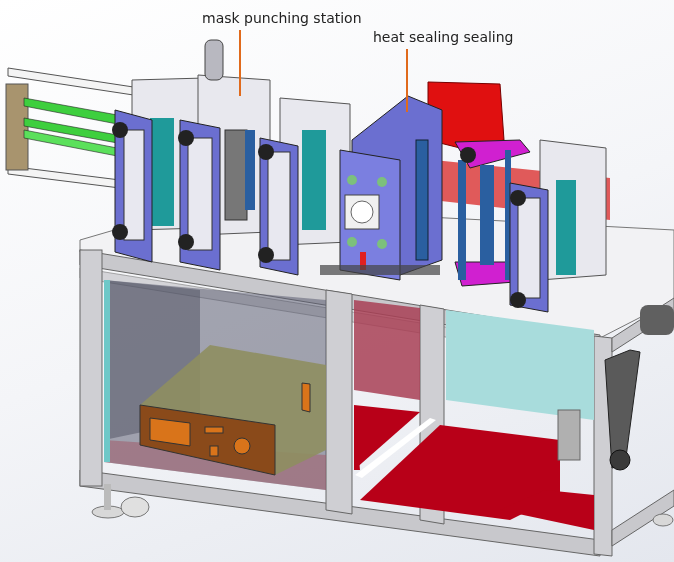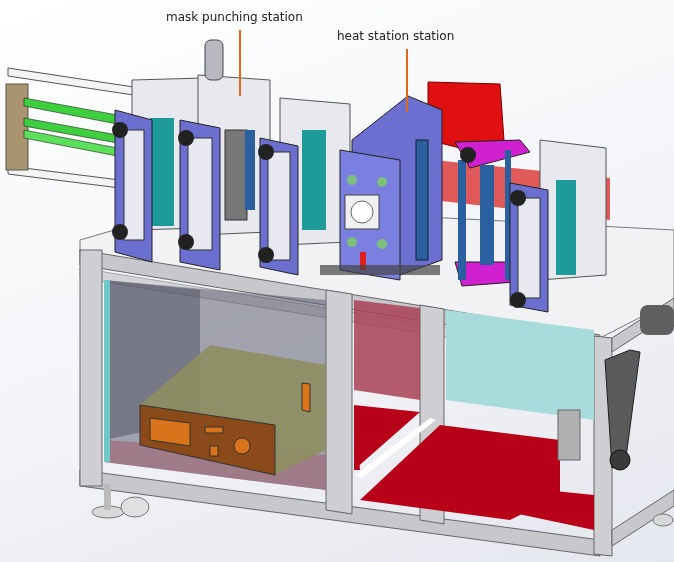--- a/index.html
+++ b/index.html
@@ -1,17 +1,17 @@
 <!DOCTYPE html>
 <html><head>
 <meta charset="utf-8">
 <style>
   html,body{margin:0;padding:0;}
   body{width:674px;height:562px;overflow:hidden;background:linear-gradient(160deg,#ffffff 0%,#f4f5f8 50%,#e4e7ee 100%);position:relative;font-family:"DejaVu Sans",sans-serif;}
-  .label{position:absolute;font-size:12px;color:#222;white-space:nowrap;}
+  .label{position:absolute;font-size:14px;color:#222;white-space:nowrap;margin-left:36px;}
   .leader{position:absolute;width:2px;background:#e06a1c;}
   svg{position:absolute;left:0;top:0;}
 </style>
 </head>
 <body>
 
 <svg width="674" height="562" viewBox="0 0 674 562">
 
   <polygon points="80,240 200,205 674,230 674,300 600,338 80,252" fill="#f2f2f4" stroke="#777" stroke-width="1"></polygon>
 
@@ -126,14 +126,14 @@
     <polygon points="510,183 548,190 548,312 510,305" fill="#6b6fd0" stroke="#222"></polygon>
     <rect x="518" y="198" width="22" height="100" fill="#e8e8f0" stroke="#333"></rect>
     <circle cx="518" cy="198" r="8" fill="#222"></circle>
       <circle cx="518" cy="300" r="8" fill="#222"></circle>
   </g>
 </svg>
 
 <div class="label" style="left:166px;top:10px;">mask punching station</div>
 <div class="leader" style="left:239px;top:30px;height:66px;"></div>
 
-<div class="label" style="left:337px;top:29px;">heat station station</div>
+<div class="label" style="left:337px;top:29px;">heat sealing sealing</div>
 <div class="leader" style="left:406px;top:49px;height:63px;"></div>
 
 </body></html>

